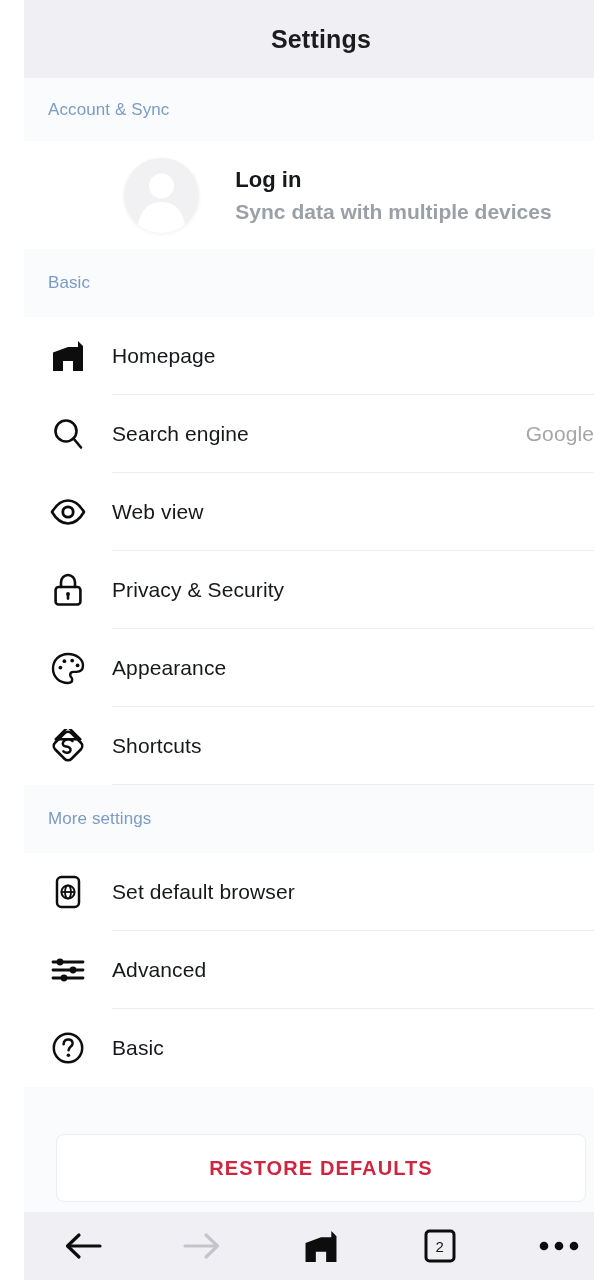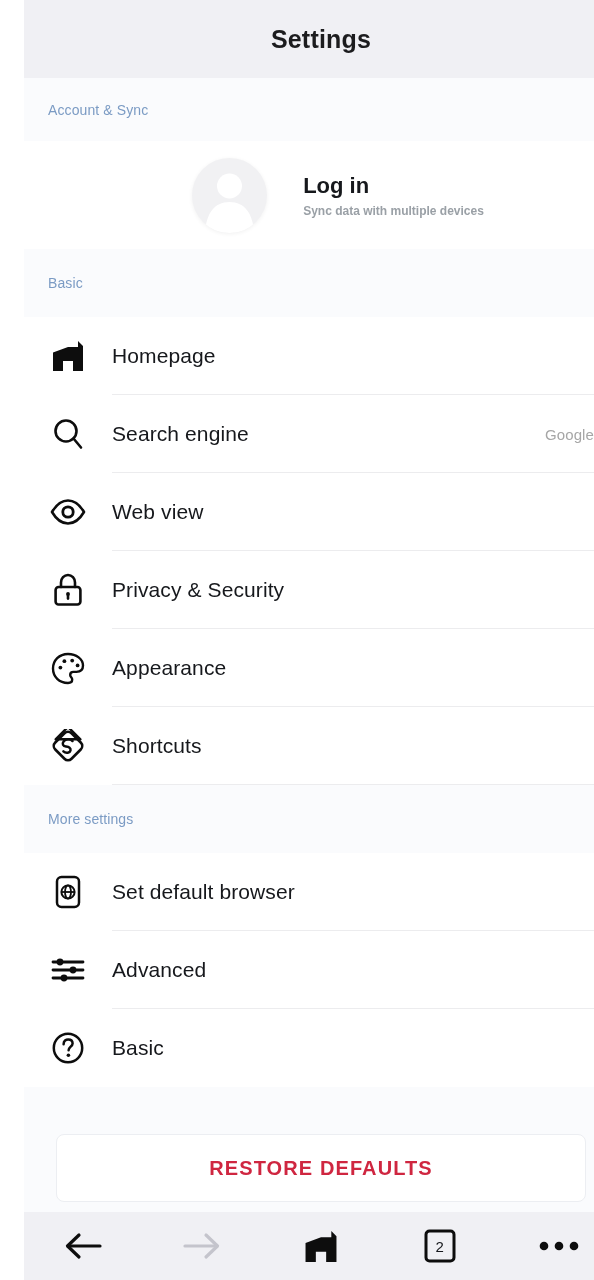--- a/index.html
+++ b/index.html
@@ -52,21 +52,21 @@
   .section-head {
     background: #fafbfd;
     padding: 0 0 0 24px;
     display: flex;
     align-items: center;
     flex: 0 0 auto;
   }
   .section-head.first { height: 63px; }
   .section-head.mid   { height: 68px; }
   .section-head-label {
-    font-size: 14px;
+    font-size: 17px;
     color: #7b9bc4;
     letter-spacing: 0.1px;
   }
 
   
   .account-block {
     background: #ffffff;
     height: 108px;
     flex: 0 0 108px;
     display: flex;
@@ -88,21 +88,21 @@
   }
   .avatar svg { display: block; }
   .account-text { margin-left: 36px; }
   .account-title {
     font-size: 22px;
     font-weight: bold;
     color: #16181c;
     line-height: 1.25;
   }
   .account-sub {
-    font-size: 12px;
+    font-size: 21px;
     color: #9aa0a6;
     font-weight: bold;
     margin-top: 5px;
     line-height: 1.2;
   }
 
   
   .list { background: #c4b5fd; flex: 0 0 auto; }
   .row {
     height: 78px;
@@ -120,21 +120,21 @@
     justify-content: center;
   }
   .row-icon svg { display: block; }
   .row-label {
     font-size: 21px;
     color: #16181c;
     flex: 1 1 auto;
     letter-spacing: 0.1px;
   }
   .row-value {
-    font-size: 15px;
+    font-size: 21px;
     color: #a6a6a6;
     letter-spacing: 0.1px;
   }
   .row.divider::after {
     content: "";
     position: absolute;
     left: 88px;
     right: 0;
     bottom: 0;
     height: 1px;

